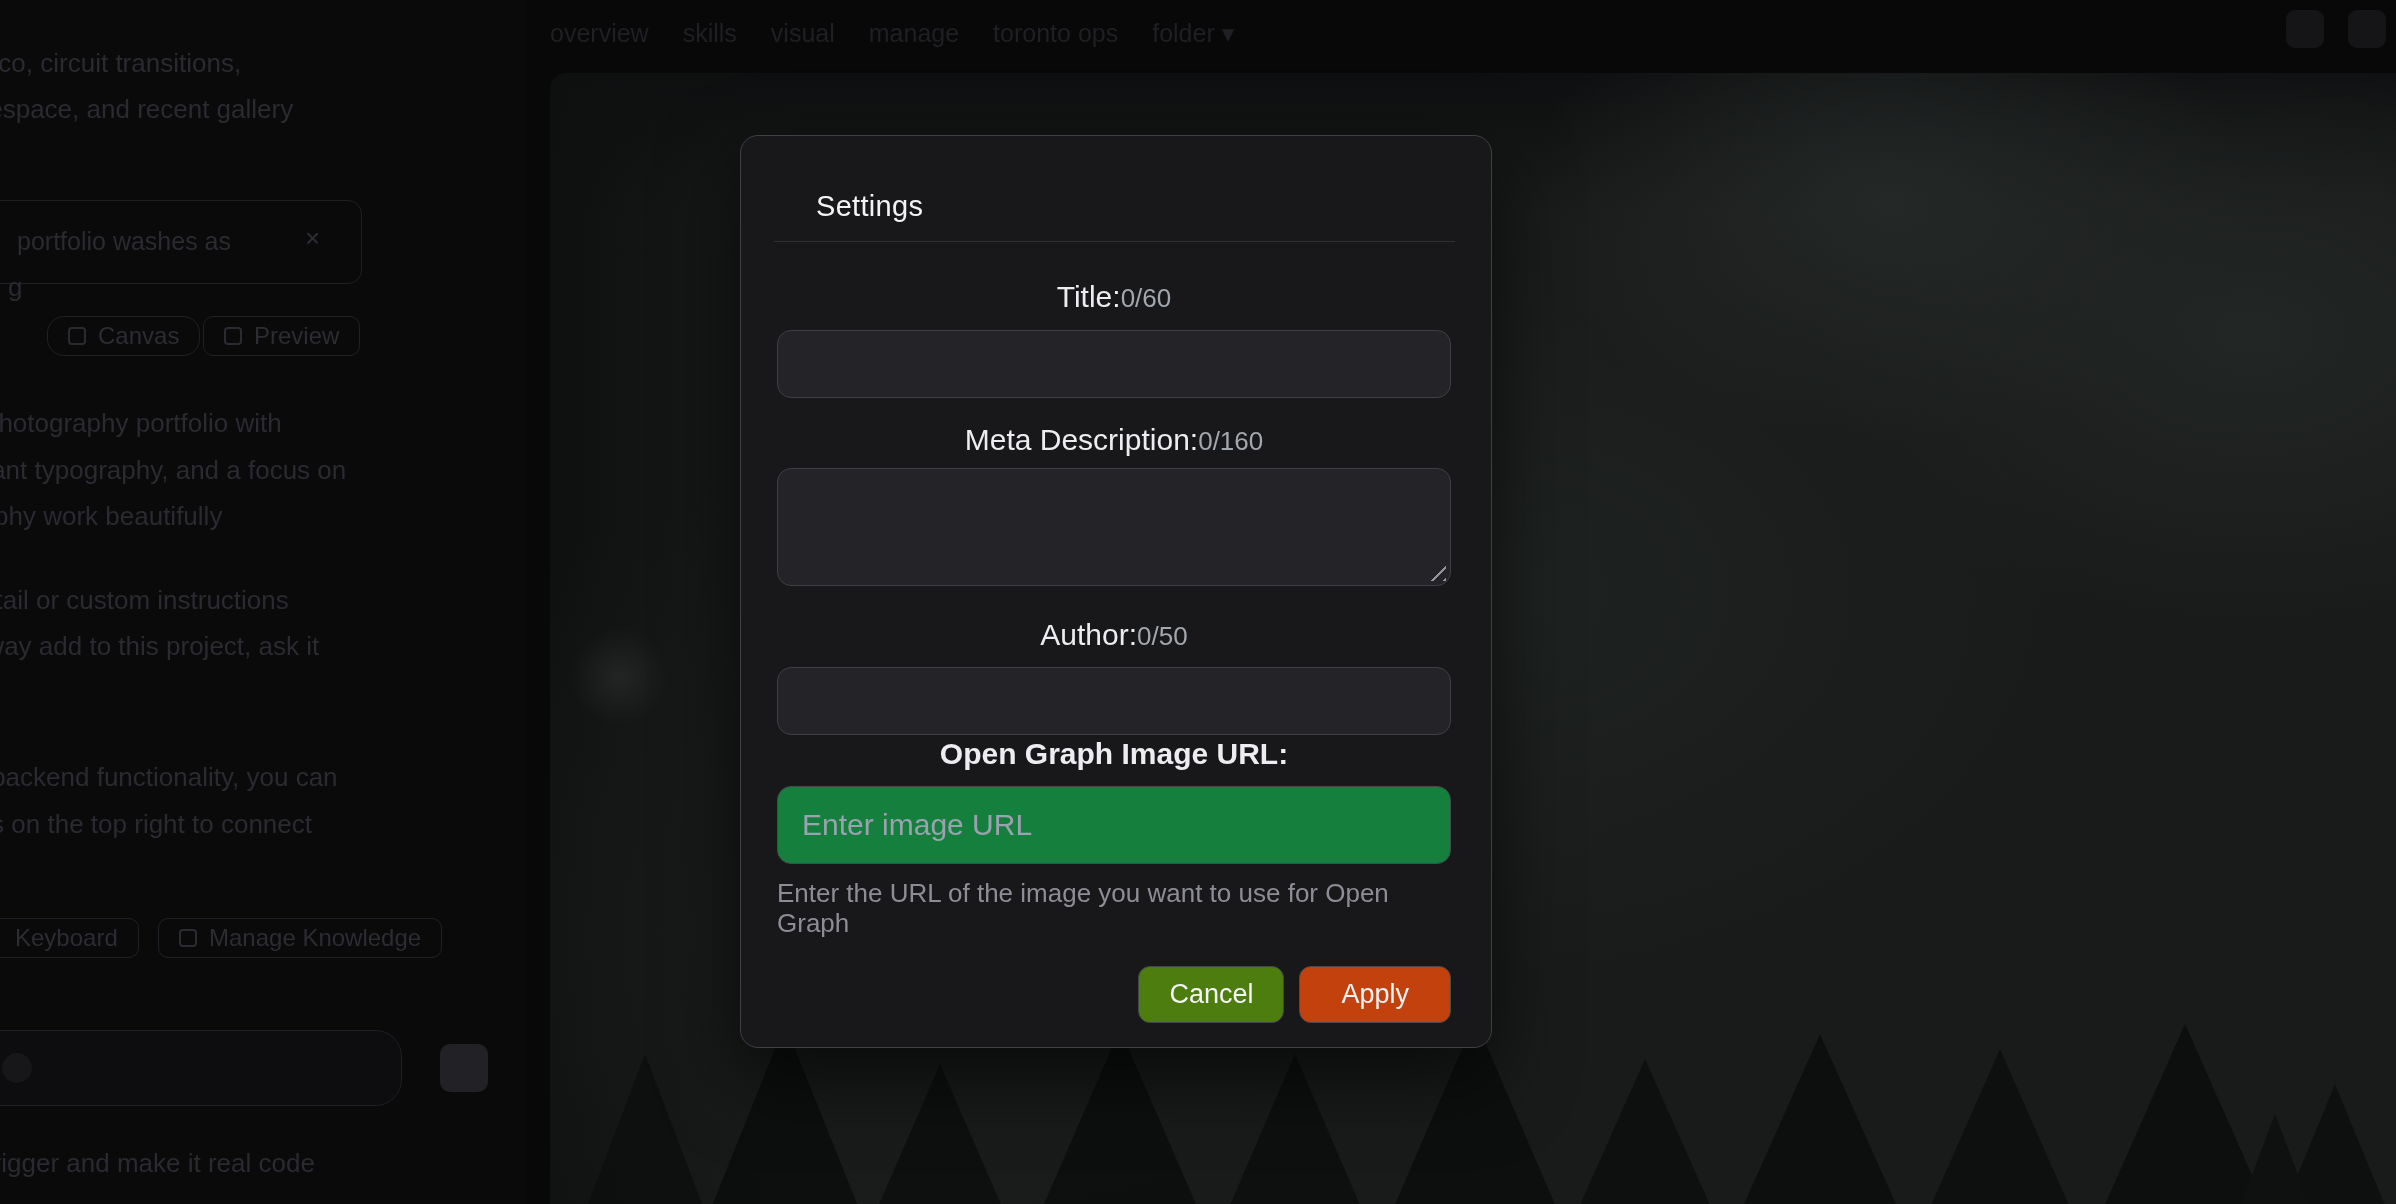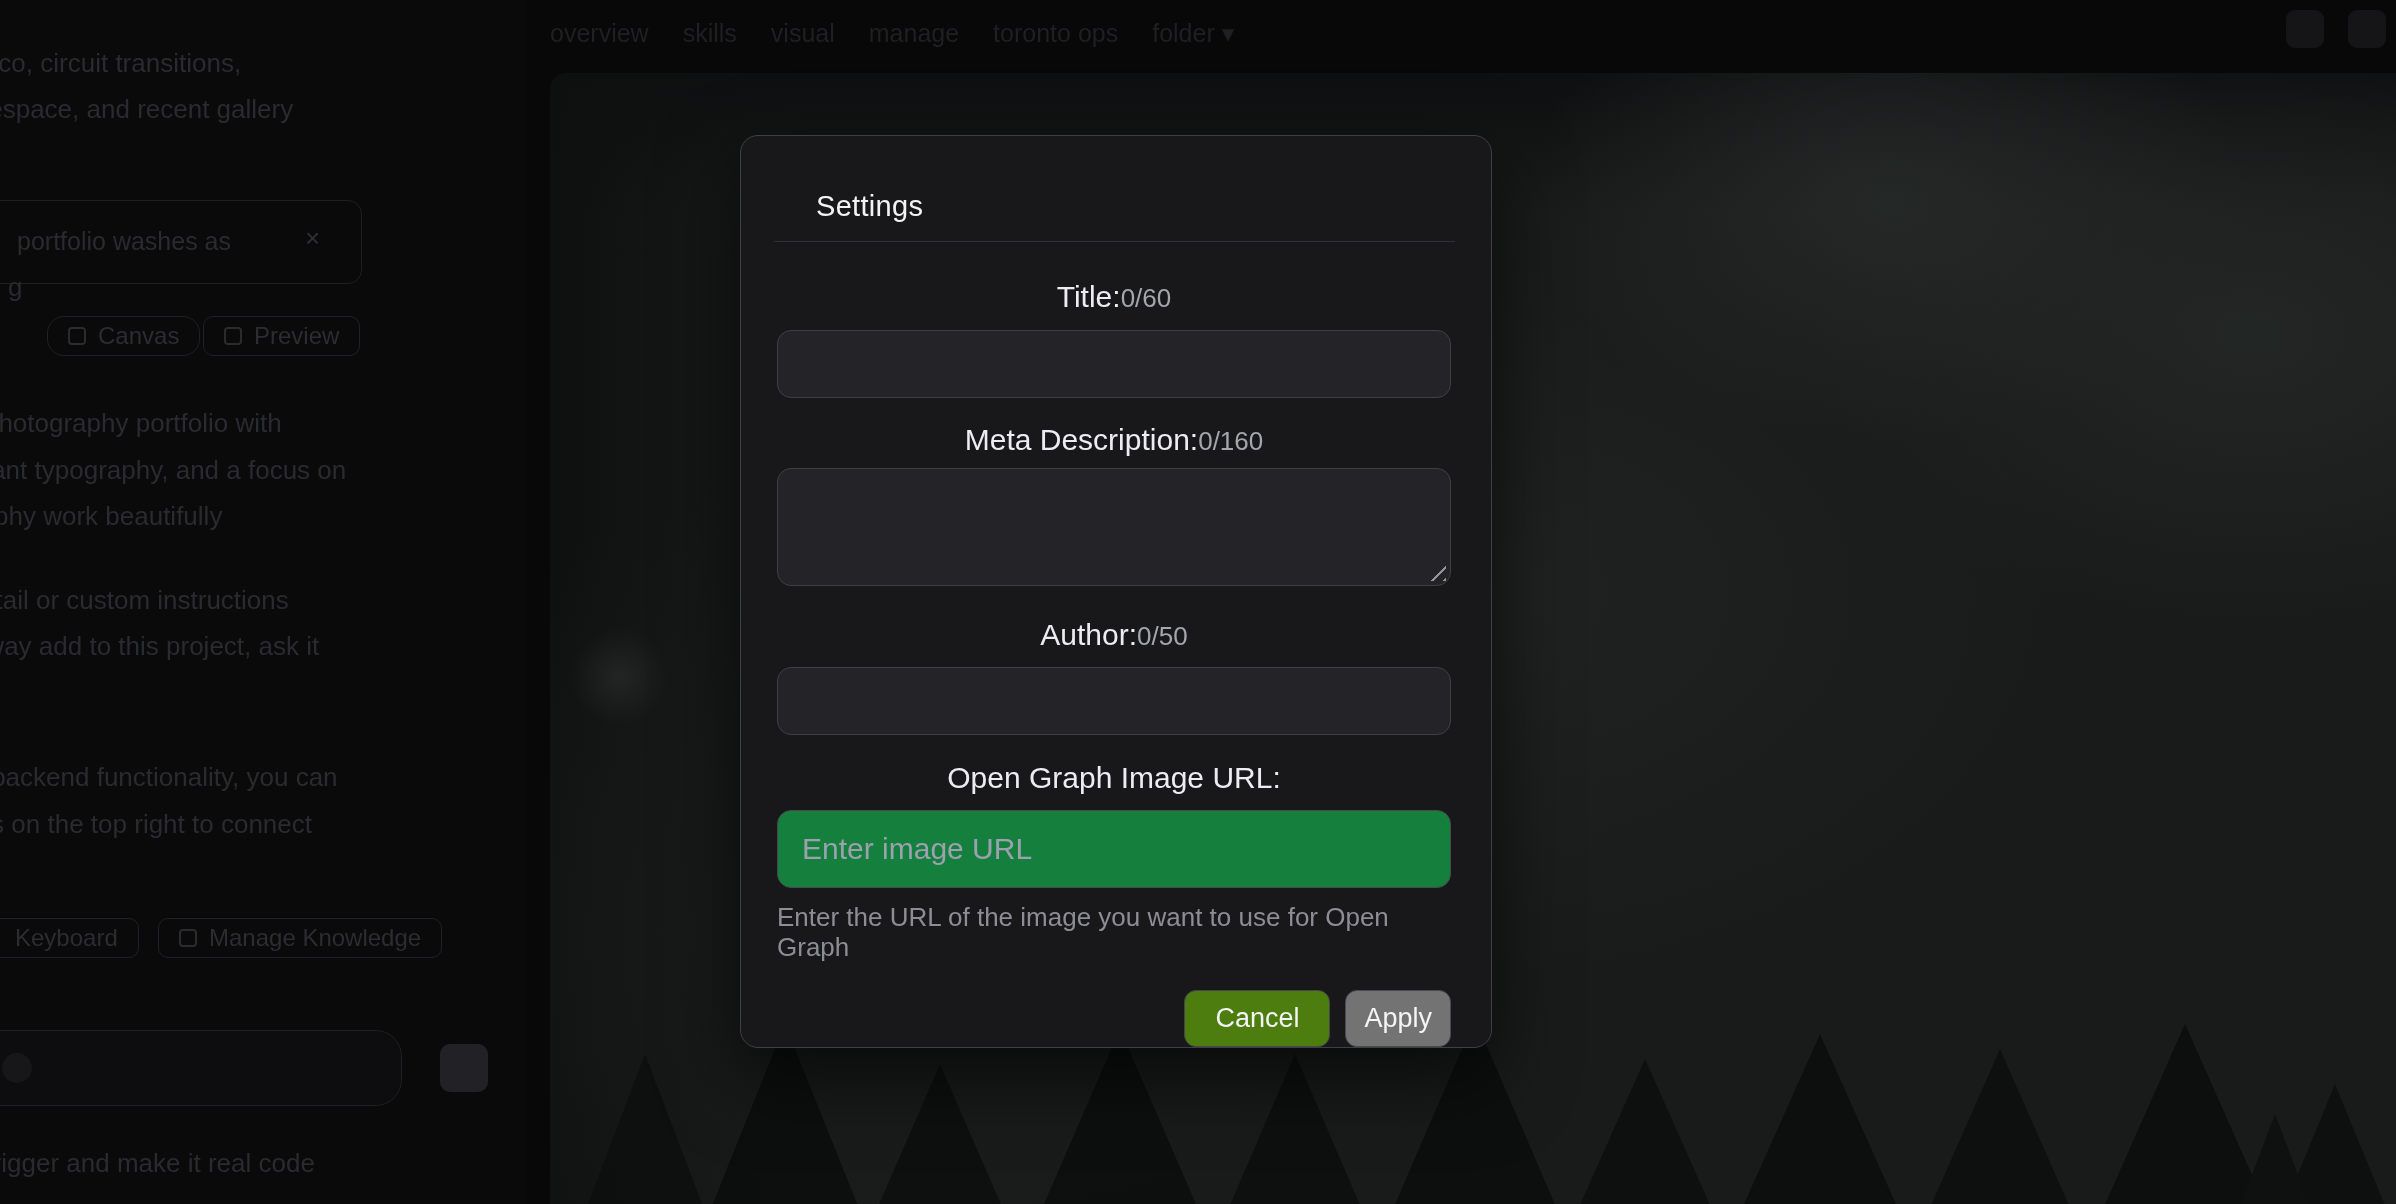--- a/index.html
+++ b/index.html
@@ -89,23 +89,23 @@
   .url-input::placeholder { color:#9ba1ae; }
   .t-input::placeholder { color:#9ba1ae; }
   .helper { margin-top:14px; font-size:26px; line-height:30px; color:#8d8d95; }
   .m-footer { margin-top:28px; display:flex; justify-content:flex-end; gap:15px; }
   .btn {
     height:57px; border-radius:12px; font-size:27px; color:#f4f4f6;
     font-family:"Liberation Sans", sans-serif; display:flex; align-items:center;
     padding:0 30px; cursor:pointer;
   }
   .btn-cancel { background:#4d7c0f; border:1.5px solid #45454b; }
-  .btn-apply  { background:#737373; border:1.5px solid #4a4a50; padding:0 18px; }
-
-  .mt36{margin-top:36px;} .mt30{margin-top:30px;} .mt24{margin-top:24px;}
+  .btn-apply  { background:#c2410c; border:1.5px solid #4a4a50; padding:0 41px; }
+
+  .mt36{margin-top:36px;} .mt30{margin-top:30px;} .mt24{font-weight:bold;}
   .mt23{margin-top:23px;} .mt13{margin-top:13px;} .mt12{margin-top:12px;}
 </style>
 </head>
 <body>
 
 <div class="sidebar">
   <div class="ghost g-line" style="left:-58px; top:48px;">type co, circuit transitions,</div>
   <div class="ghost g-line" style="left:-58px; top:94px;">whitespace, and recent gallery</div>
 
   <div class="g-box" style="left:-30px; top:200px; width:392px; height:84px;">

